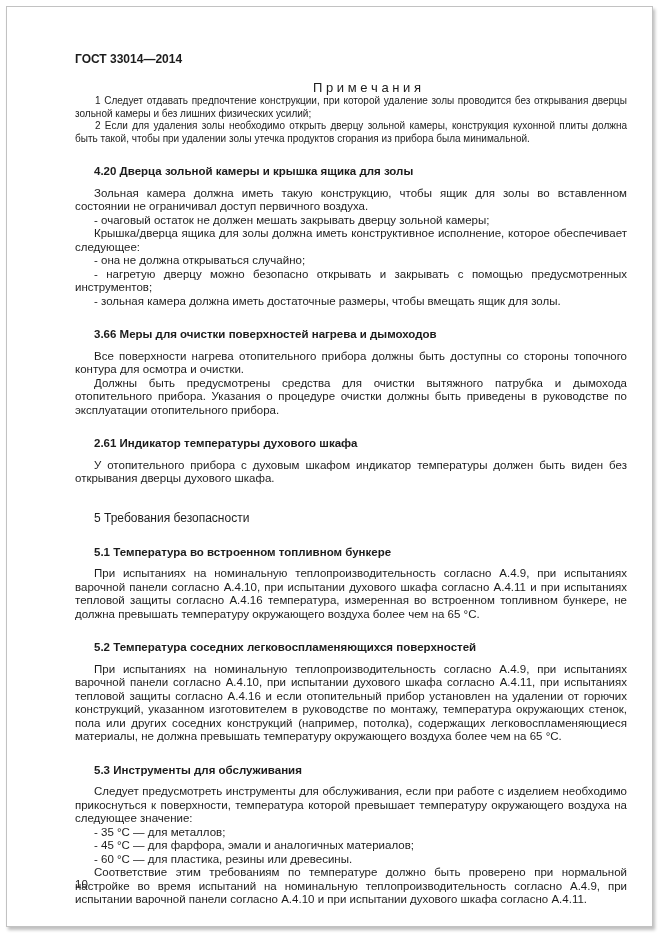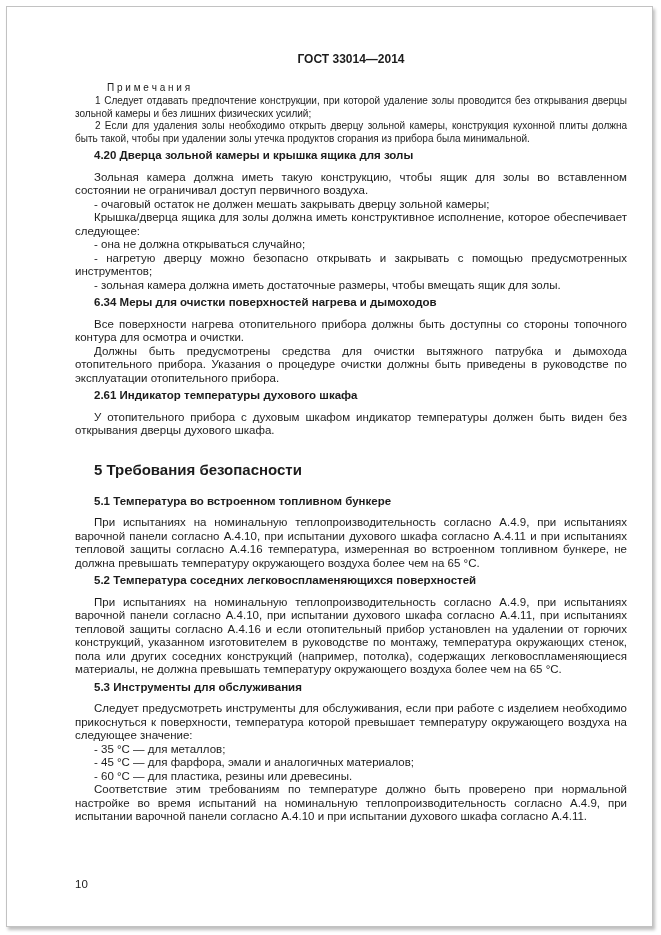--- a/index.html
+++ b/index.html
@@ -28,44 +28,44 @@
   .content {
     box-sizing: border-box;
     padding: 46px 25px 0 68px;
     font-size: 11.5px;
     line-height: 13.5px;
   }
   .doc-header {
     font-weight: bold;
     font-size: 12px;
     margin-bottom: 15px;
-    text-align: center;
   }
   .block { margin: 0; }
   .notes-label {
-    font-size: 10px;
+    font-size: 13px;
     line-height: 12.5px;
     text-indent: 32px;
     margin-bottom: 1px;
+    text-align: center;
   }
   .note {
     font-size: 10px;
     line-height: 12.5px;
     text-indent: 20px;
     text-align: justify;
   }
   .heading {
     font-weight: bold;
     text-indent: 19px;
-    margin-top: 4px;
+    margin-top: 20px;
     margin-bottom: 8px;
   }
   .chapter {
-    font-weight: bold;
-    font-size: 15px;
+    font-weight: normal;
+    font-size: 12px;
     line-height: 16px;
     text-indent: 19px;
     margin-top: 24px;
     margin-bottom: 17px;
   }
   .para, .item {
     text-indent: 19px;
     text-align: justify;
   }
   .page-number {
@@ -85,21 +85,21 @@
         <div class="block notes-label">П р и м е ч а н и я</div>
         <div class="block note">1 Следует отдавать предпочтение конструкции, при которой удаление золы проводится без открывания дверцы зольной камеры и без лишних физических усилий;</div>
         <div class="block note">2 Если для удаления золы необходимо открыть дверцу зольной камеры, конструкция кухонной плиты должна быть такой, чтобы при удалении золы утечка продуктов сгорания из прибора была минимальной.</div>
         <div class="block heading">4.20 Дверца зольной камеры и крышка ящика для золы</div>
         <div class="block para">Зольная камера должна иметь такую конструкцию, чтобы ящик для золы во вставленном состоянии не ограничивал доступ первичного воздуха.</div>
         <div class="block item">- очаговый остаток не должен мешать закрывать дверцу зольной камеры;</div>
         <div class="block para">Крышка/дверца ящика для золы должна иметь конструктивное исполнение, которое обеспечивает следующее:</div>
         <div class="block item">- она не должна открываться случайно;</div>
         <div class="block item">- нагретую дверцу можно безопасно открывать и закрывать с помощью предусмотренных инструментов;</div>
         <div class="block item">- зольная камера должна иметь достаточные размеры, чтобы вмещать ящик для золы.</div>
-        <div class="block heading">6.34 Меры для очистки поверхностей нагрева и дымоходов</div>
+        <div class="block heading">3.66 Меры для очистки поверхностей нагрева и дымоходов</div>
         <div class="block para">Все поверхности нагрева отопительного прибора должны быть доступны со стороны топочного контура для осмотра и очистки.</div>
         <div class="block para">Должны быть предусмотрены средства для очистки вытяжного патрубка и дымохода отопительного прибора. Указания о процедуре очистки должны быть приведены в руководстве по эксплуатации отопительного прибора.</div>
         <div class="block heading">2.61 Индикатор температуры духового шкафа</div>
         <div class="block para">У отопительного прибора с духовым шкафом индикатор температуры должен быть виден без открывания дверцы духового шкафа.</div>
         <div class="block chapter">5 Требования безопасности</div>
         <div class="block heading">5.1 Температура во встроенном топливном бункере</div>
         <div class="block para">При испытаниях на номинальную теплопроизводительность согласно А.4.9, при испытаниях варочной панели согласно А.4.10, при испытании духового шкафа согласно А.4.11 и при испытаниях тепловой защиты согласно А.4.16 температура, измеренная во встроенном топливном бункере, не должна превышать температуру окружающего воздуха более чем на 65 °С.</div>
         <div class="block heading">5.2 Температура соседних легковоспламеняющихся поверхностей</div>
         <div class="block para">При испытаниях на номинальную теплопроизводительность согласно А.4.9, при испытаниях варочной панели согласно А.4.10, при испытании духового шкафа согласно А.4.11, при испытаниях тепловой защиты согласно А.4.16 и если отопительный прибор установлен на удалении от горючих конструкций, указанном изготовителем в руководстве по монтажу, температура окружающих стенок, пола или других соседних конструкций (например, потолка), содержащих легковоспламеняющиеся материалы, не должна превышать температуру окружающего воздуха более чем на 65 °С.</div>
         <div class="block heading">5.3 Инструменты для обслуживания</div>

